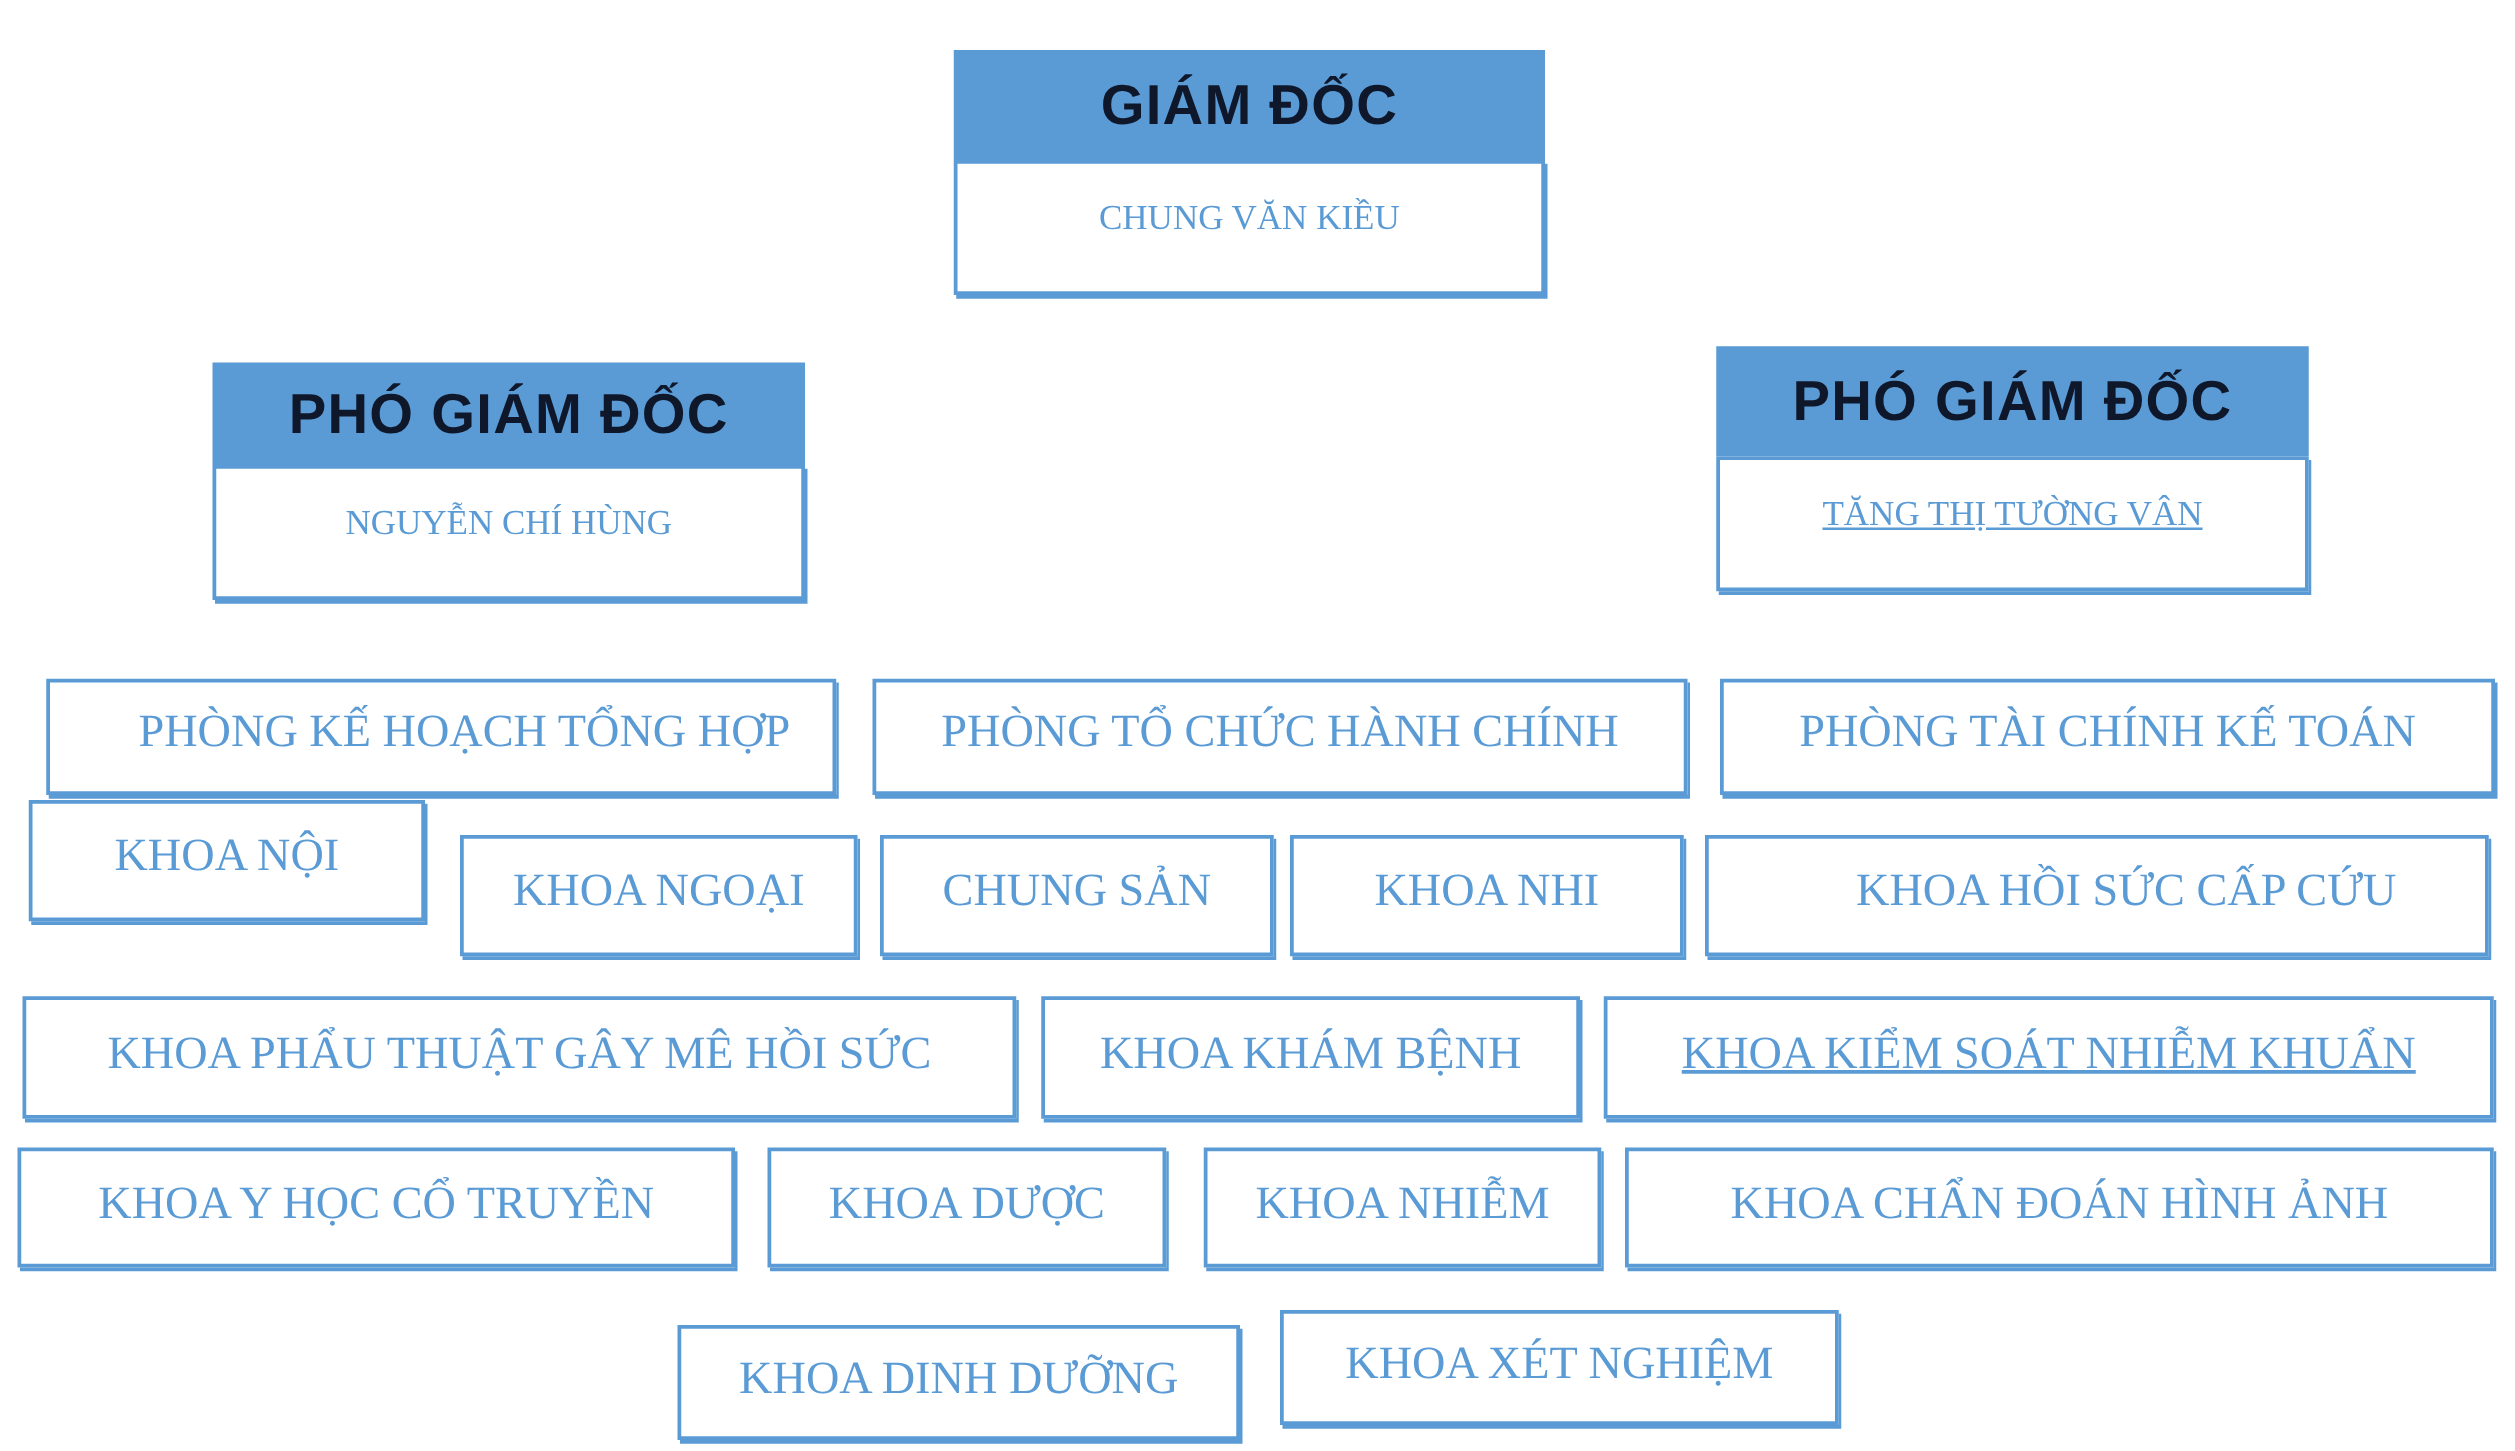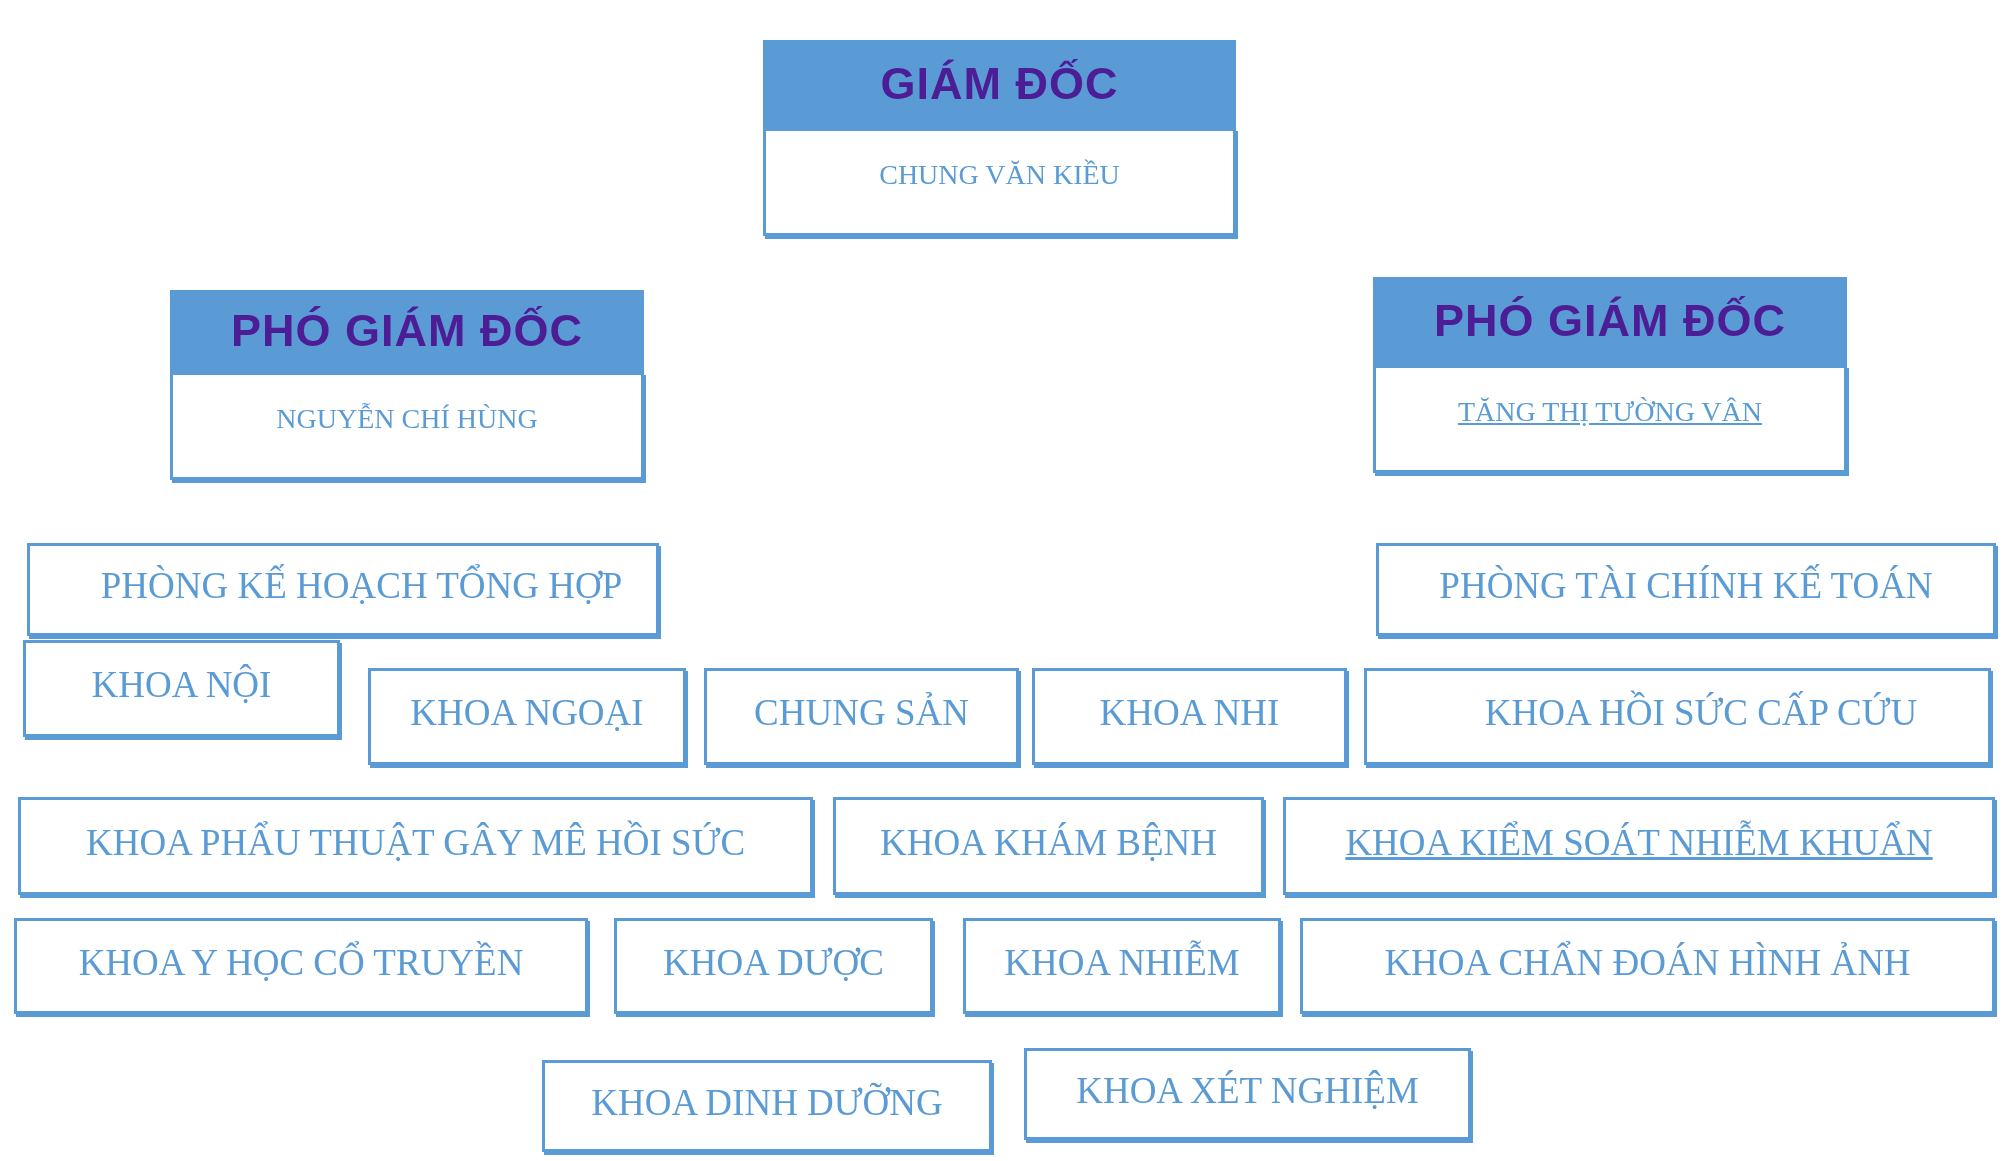--- a/index.html
+++ b/index.html
@@ -10,21 +10,21 @@
     position: relative;
     font-family: "Liberation Sans", sans-serif;
     overflow: hidden;
   }
   .canvas { position: absolute; inset: 0; background: #ffffff; }
 
   
   .exec { position: absolute; }
   .exec-header {
     background: var(--accent);
-    color: #4c1d95;
+    color: #0f172a;
     font-family: "Liberation Sans", sans-serif;
     font-weight: 700;
     font-size: 45px;
     letter-spacing: 1px;
     display: flex; align-items: center; justify-content: center;
   }
   .exec-body {
     background: #ffffff;
     border: 3px solid var(--accent);
     box-shadow: 2px 3px 0 0 var(--accent);
@@ -64,22 +64,25 @@
   <div class="exec" style="left:170px; top:290px; width:474px;">
     <div class="exec-header" style="height:82px;">PHÓ GIÁM ĐỐC</div>
     <div class="exec-body" style="height:108px;">NGUYỄN CHÍ HÙNG</div>
   </div>
 
   <div class="exec" style="left:1373px; top:277px; width:474px;">
     <div class="exec-header" style="height:88px;">PHÓ GIÁM ĐỐC</div>
     <div class="exec-body" style="height:108px;text-decoration:underline;">TĂNG THỊ TƯỜNG VÂN</div>
   </div>
 
-  <div class="unit" style="left:27px;   top:543px; width:632px; height:93px;padding-left:37px;">
+  <div class="unit" style="left:37px;   top:543px; width:632px; height:93px;padding-left:37px;">
       <span>PHÒNG KẾ HOẠCH TỔNG HỢP</span>
+    </div>
+  <div class="unit" style="left:698px;  top:543px; width:652px; height:93px;">
+      <span>PHÒNG TỔ CHỨC HÀNH CHÍNH</span>
     </div>
   <div class="unit" style="left:1376px; top:543px; width:620px; height:93px;">
       <span>PHÒNG TÀI CHÍNH KẾ TOÁN</span>
     </div>
 
   <div class="unit" style="left:23px;   top:640px; width:317px; height:97px;">
       <span>KHOA NỘI</span>
     </div>
   <div class="unit" style="left:368px;  top:668px; width:318px; height:97px;">
       <span>KHOA NGOẠI</span>

